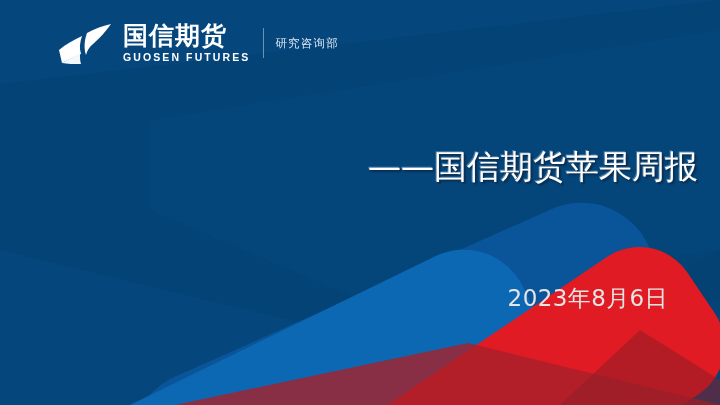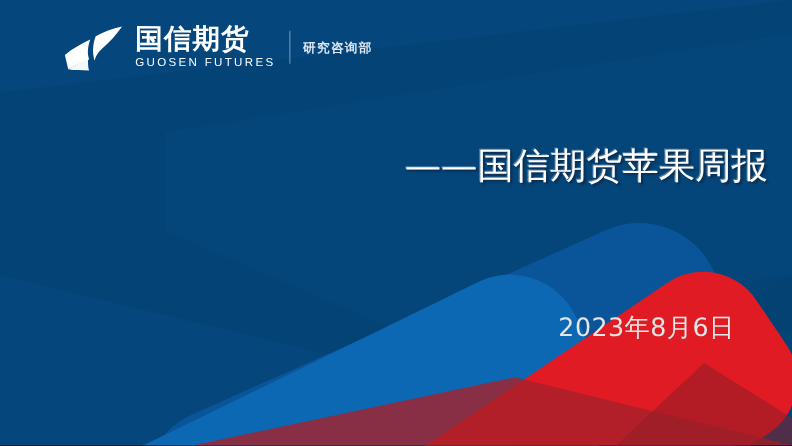--- a/index.html
+++ b/index.html
@@ -27,32 +27,31 @@
   #logo-mark svg{display:block;}
   .logo-wordblock{display:flex;flex-direction:column;justify-content:center;}
   .logo-cn{
     font-family:"DejaVu Sans", sans-serif;
     color:#ffffff;font-size:25px;line-height:1.04;
     font-weight:700;letter-spacing:1px;white-space:nowrap;
   }
   .logo-en{
     font-family:"Liberation Sans", sans-serif;
     color:#ffffff;font-size:10.5px;line-height:1.2;
-    font-weight:400;letter-spacing:2.1px;white-space:nowrap;
+    font-weight:700;letter-spacing:2.1px;white-space:nowrap;
     margin-top:2px;
   }
   #logo-divider{
     width:1px;height:30px;background:#6f92b3;
     margin:0 11px 0 13px;flex:0 0 auto;
   }
   #logo-dept{
     font-family:"DejaVu Sans", sans-serif;
     color:#dbe6f0;font-size:11.5px;letter-spacing:1.2px;
     white-space:nowrap;
-    font-weight:bold;
   }
 
   
   #title-zone{
     position:absolute;left:0;top:128px;width:720px;
     padding:0 22px 0 18px;
   }
   #main-title{
     font-family:"DejaVu Serif", serif;
     font-size:35px;line-height:1.28;
@@ -60,21 +59,21 @@
     letter-spacing:0px;
     text-shadow:
       1px 1px 0 rgba(12,48,84,.95),
       2px 2px 2px rgba(8,36,66,.7),
      -1px -1px 0 rgba(220,235,250,.35);
   }
   #sub-title{
     font-family:"DejaVu Serif", serif;
     font-size:33px;line-height:1.3;
     color:#ffffff;text-align:right;white-space:nowrap;
-    margin-top:2px;
+    margin-top:18px;
     text-shadow:
       1px 1px 0 rgba(12,48,84,.95),
       2px 2px 2px rgba(8,36,66,.7),
      -1px -1px 0 rgba(220,235,250,.35);
   }
 
   
   #date-line{
     position:absolute;right:52px;top:287px;
     font-family:"DejaVu Sans", sans-serif;

